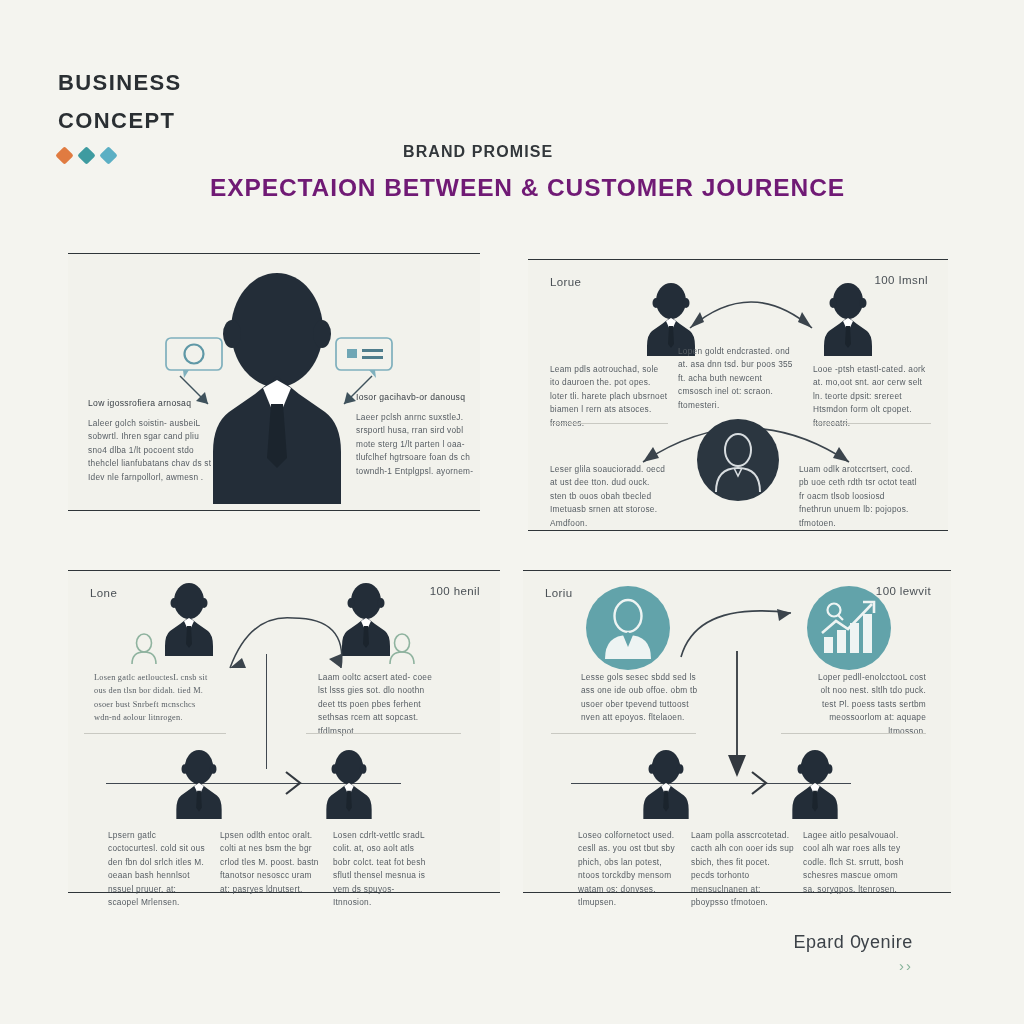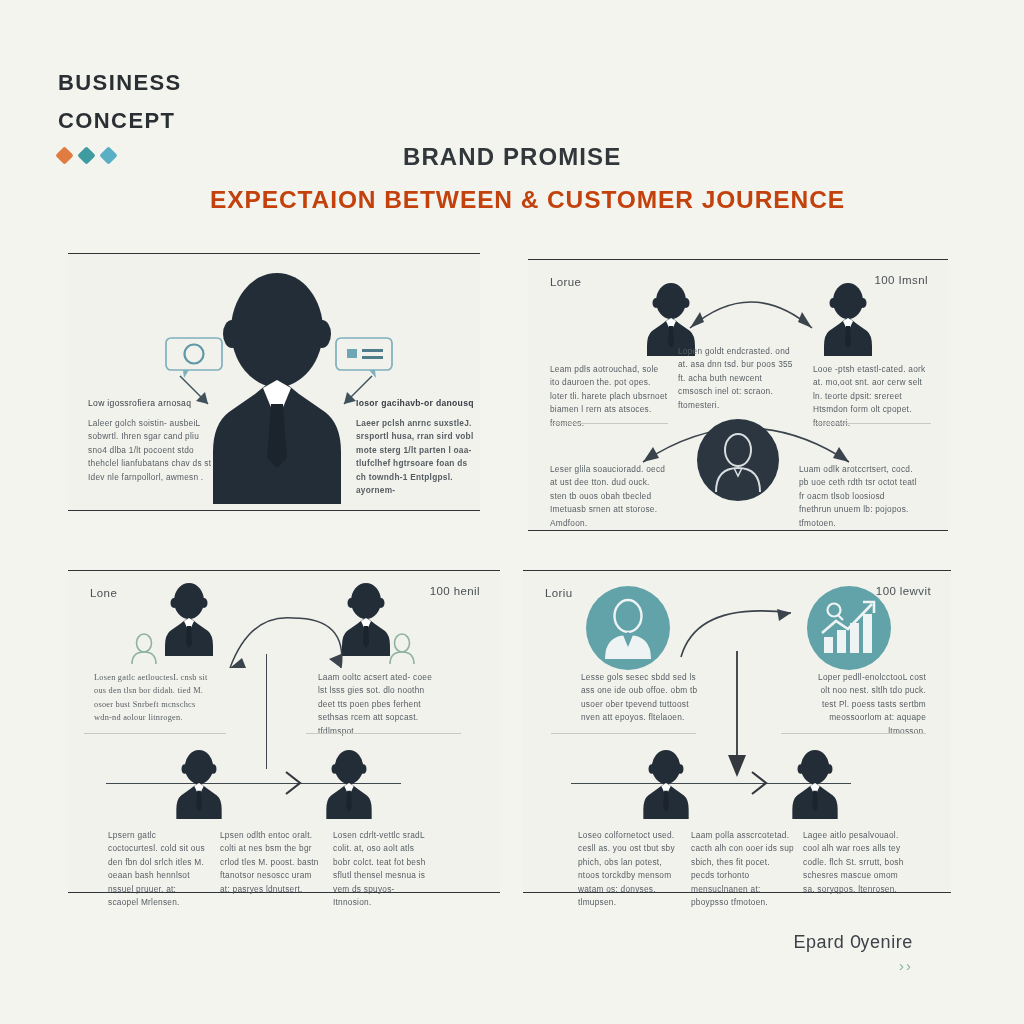--- a/index.html
+++ b/index.html
@@ -48,32 +48,32 @@
   }
 
   .main-title {
     position: absolute;
     left: 210px;
     top: 140px;
     width: 790px;
     text-align: left;
   }
   .title-l1 {
-    font-size: 24px;
+    font-size: 16px;
     font-weight: bold;
     letter-spacing: 1.1px;
     color: #32373b;
     padding-left: 193px;
     line-height: 1.45;
   }
   .title-l2 {
     font-size: 24.5px;
     font-weight: bold;
     letter-spacing: 0.9px;
-    color: #c2410c;
+    color: #701a75;
     line-height: 1.45;
     margin-top: 7px;
     white-space: nowrap;
   }
 
   
   .panel {
     position: absolute;
     background: #f2f2ec;
     border-top: 1.6px solid #2f3539;
@@ -201,21 +201,21 @@
     <svg style="position:absolute; left:262px; top:120px;" width="44" height="40" viewBox="0 0 44 40">
       <path d="M42 2 L14 30" stroke="#3f525c" stroke-width="1.5" fill="none"></path>
       <path d="M14 30 L26 27 L17 18 Z" fill="#3f525c"></path>
     </svg>
 
     <div class="txt" style="left:20px; top:143px; width:128px;">
       <span class="hd">Low igossrofiera arnosaq</span>
       <span>Laleer  golch soistin- ausbeiL sobwrtl. Ihren sgar cand  pliu sno4  dlba 1/lt  pocoent stdo thehclel lianfubatans chav ds st Idev nle  farnpollorl, awmesn .</span>
     </div>
 
-    <div class="txt" style="left:288px; top:143px; width:120px;font-weight:bold;">
+    <div class="txt" style="left:288px; top:137px; width:120px;">
       <span class="hd">Iosor gacihavb-or danousq</span>
       <span>Laeer  pclsh anrnc suxstleJ. srsportl  husa, rran sird  vobl mote  sterg 1/lt  parten l oaa- tlufclhef hgtrsoare foan ds ch towndh-1 Entplgpsl. ayornem-</span>
     </div>
   </div>
 
   <div class="panel" id="panel-tr">
     <div class="panel-tag tag-left">Lorue</div>
     <div class="panel-tag tag-right">100 Imsnl</div>
 
     <svg style="position:absolute; left:118px; top:24px;" width="50" height="72" viewBox="0 0 50 72">

